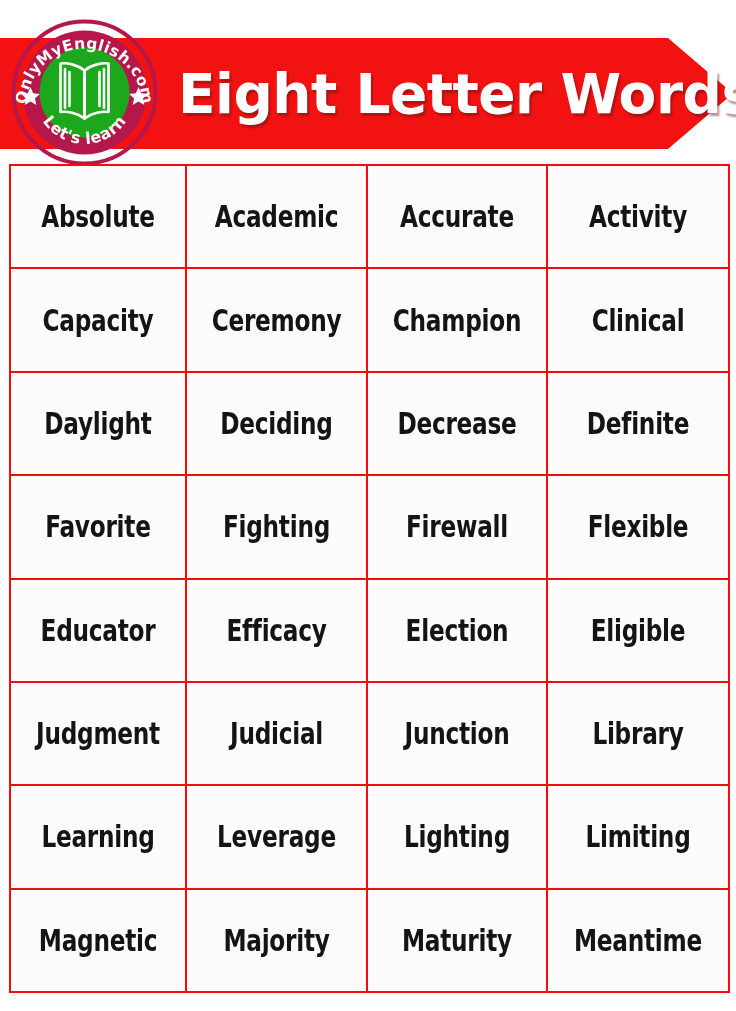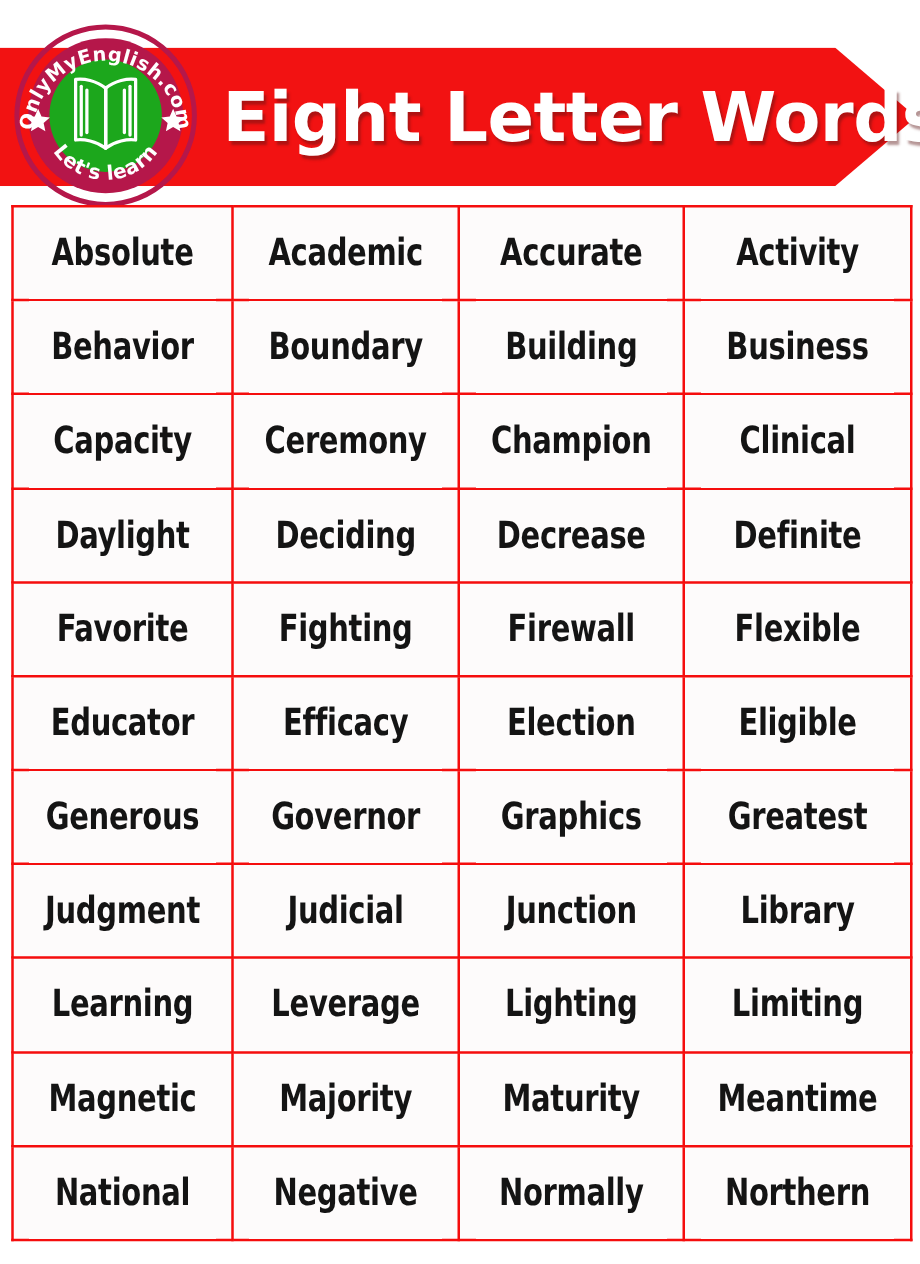--- a/index.html
+++ b/index.html
@@ -145,26 +145,20 @@
         <col class="c4">
     </colgroup>
     <tbody>
         <tr>
           <td>Absolute</td>
           <td>Academic</td>
           <td>Accurate</td>
           <td>Activity</td>
         </tr>
         <tr>
-          <td>Behavior</td>
-          <td>Boundary</td>
-          <td>Building</td>
-          <td>Business</td>
-        </tr>
-        <tr>
           <td>Capacity</td>
           <td>Ceremony</td>
           <td>Champion</td>
           <td>Clinical</td>
         </tr>
         <tr>
           <td>Daylight</td>
           <td>Deciding</td>
           <td>Decrease</td>
           <td>Definite</td>
@@ -175,44 +169,32 @@
           <td>Firewall</td>
           <td>Flexible</td>
         </tr>
         <tr>
           <td>Educator</td>
           <td>Efficacy</td>
           <td>Election</td>
           <td>Eligible</td>
         </tr>
         <tr>
-          <td>Generous</td>
-          <td>Governor</td>
-          <td>Graphics</td>
-          <td>Greatest</td>
-        </tr>
-        <tr>
           <td>Judgment</td>
           <td>Judicial</td>
           <td>Junction</td>
           <td>Library</td>
         </tr>
         <tr>
           <td>Learning</td>
           <td>Leverage</td>
           <td>Lighting</td>
           <td>Limiting</td>
         </tr>
         <tr>
           <td>Magnetic</td>
           <td>Majority</td>
           <td>Maturity</td>
           <td>Meantime</td>
         </tr>
-        <tr>
-          <td>National</td>
-          <td>Negative</td>
-          <td>Normally</td>
-          <td>Northern</td>
-        </tr>
       </tbody>
   </table>
 </div>
 
 </body></html>

